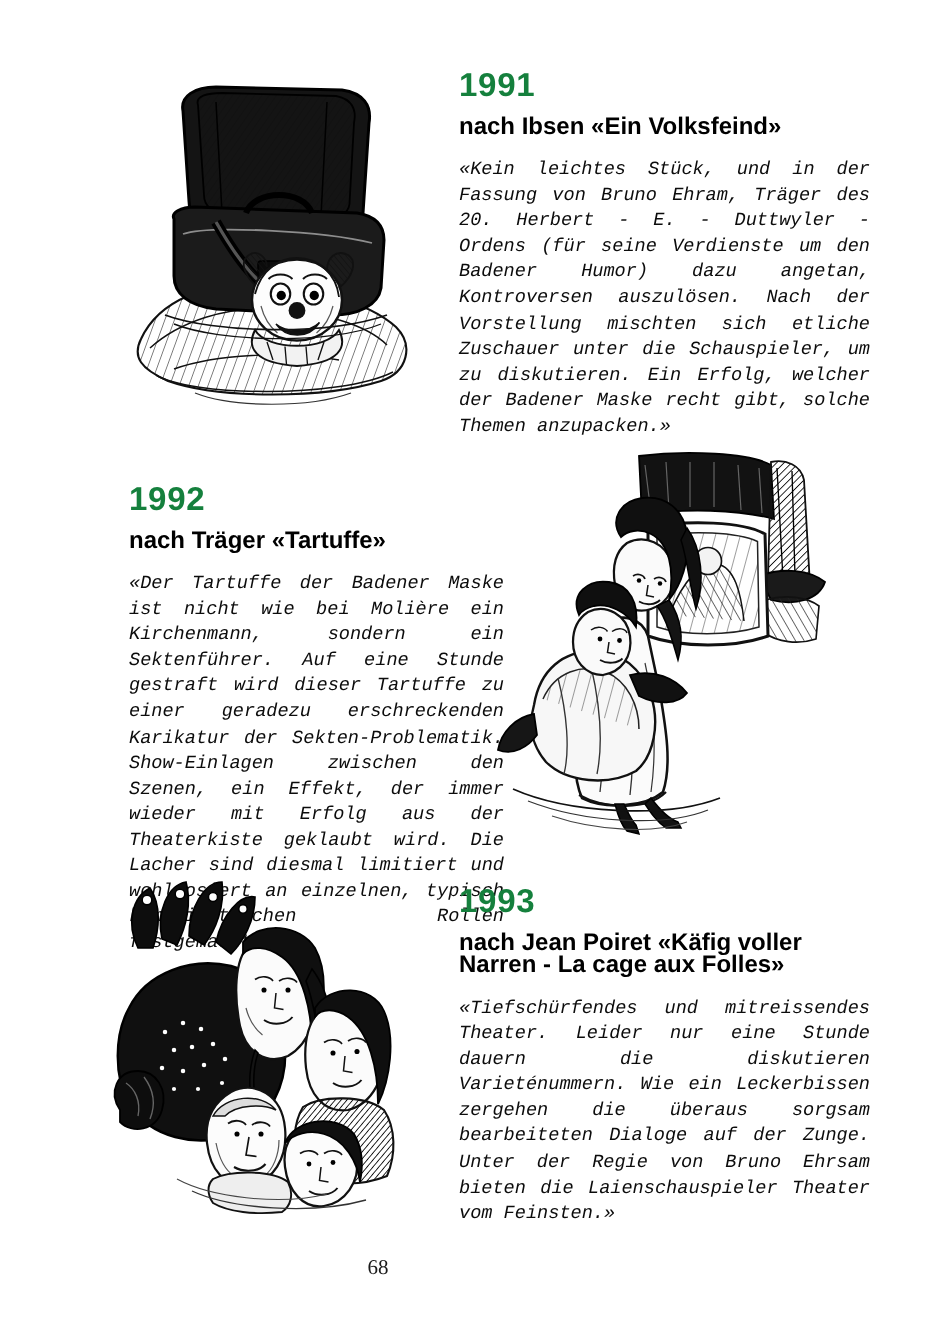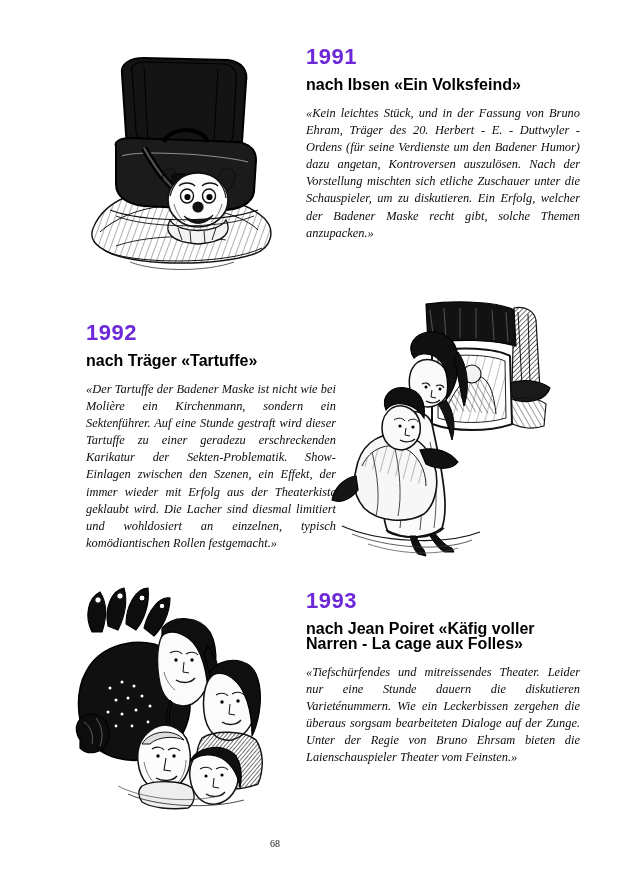--- a/index.html
+++ b/index.html
@@ -26,32 +26,32 @@
 
   
   .entry { position: absolute; }
 
   .year {
     font-family: "Liberation Sans", sans-serif;
     font-weight: bold;
     font-size: 22px;
     letter-spacing: 0.5px;
     margin: 0 0 7px 0;
-    color: #6d28d9;
+    color: #15803d;
   }
   .subtitle {
     font-family: "Liberation Sans", sans-serif;
     font-weight: bold;
     font-size: 16px;
     line-height: 15px;
     margin: 0 0 13px 0;
     color: #000;
   }
   .quote {
-    font-family: Liberation Serif, serif;
+    font-family: Liberation Mono, monospace;
     font-style: italic;
     font-size: 12.4px;
     line-height: 17.1px;
     text-align: justify;
     margin: 0;
     color: #0c0c0c;
     hyphens: manual;
   }
 
   
@@ -68,23 +68,22 @@
   .illus svg { display: block; width: 100%; height: 100%; }
 
   
   #page-number {
     position: absolute;
     left: 0;
     top: 838px;
     width: 504px;
     text-align: center;
     font-family: "Liberation Serif", serif;
-    font-size: 10px;
+    font-size: 14px;
     color: #1a1a1a;
-    padding-left: 23px;
   }
 </style>
 </head>
 <body>
 
 <div class="page">
 
   <div class="illus" id="illus-1991">
     <svg viewBox="0 0 196 235" xmlns="http://www.w3.org/2000/svg">
       <defs>

